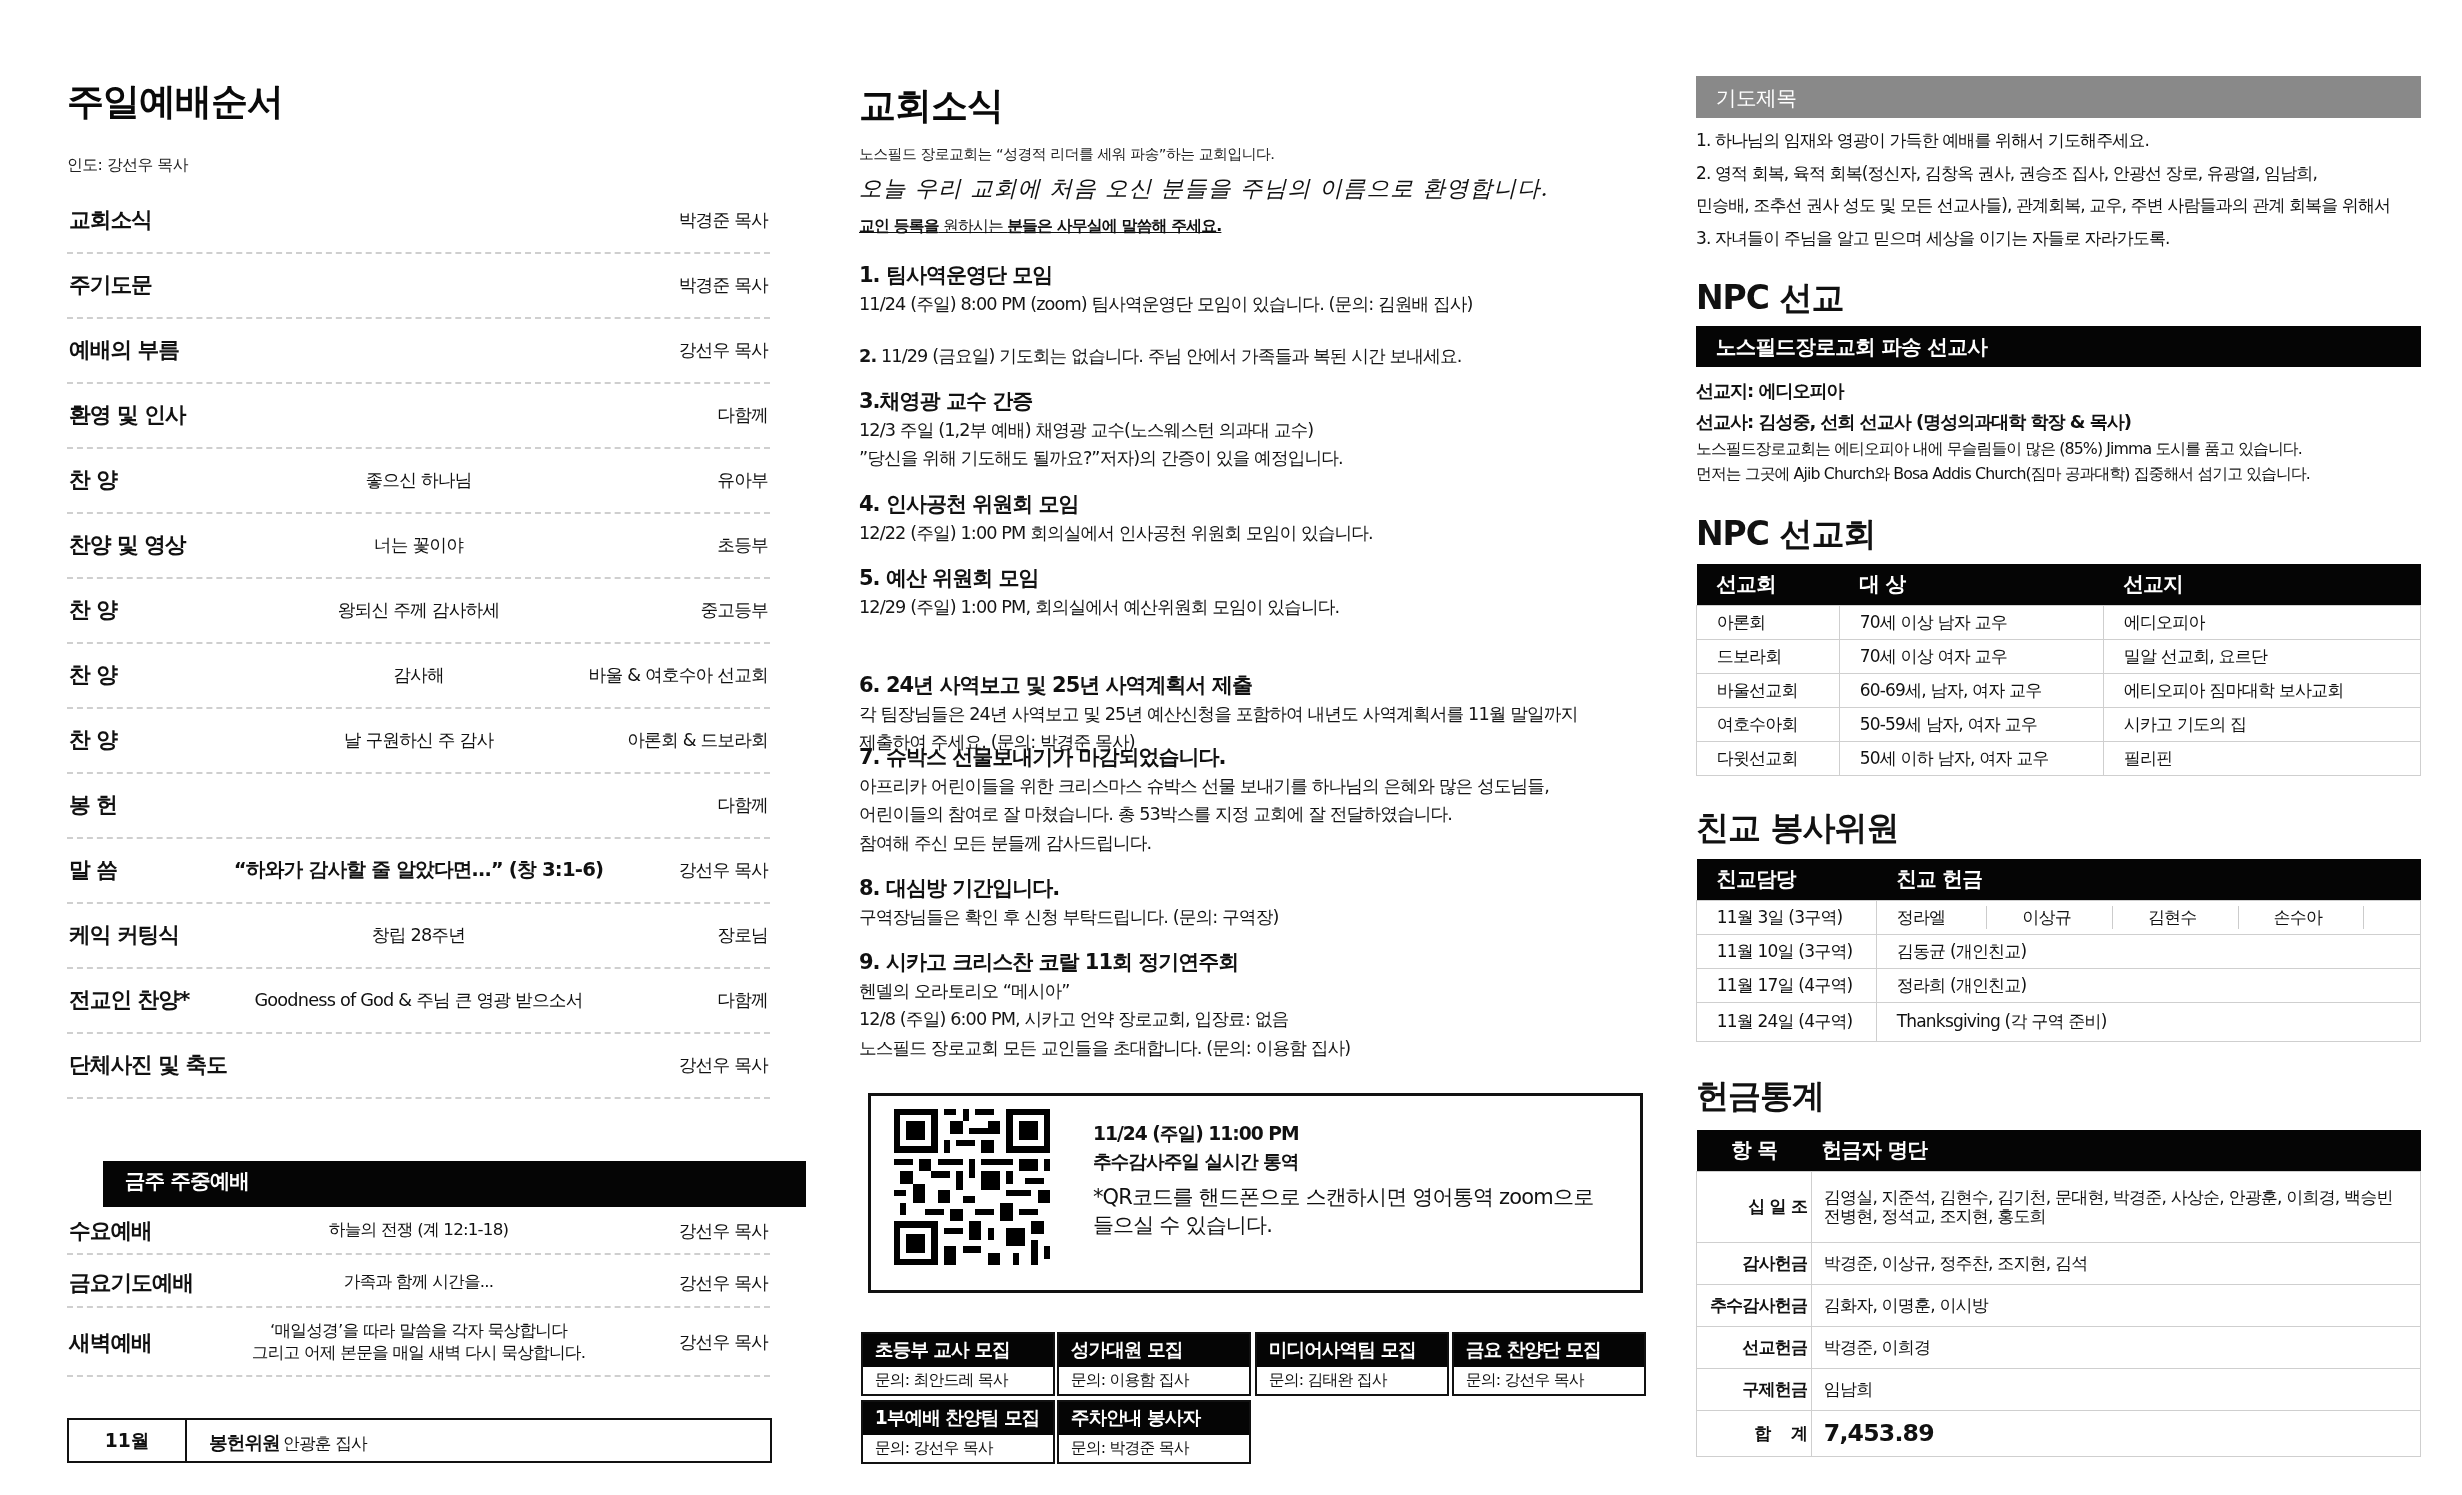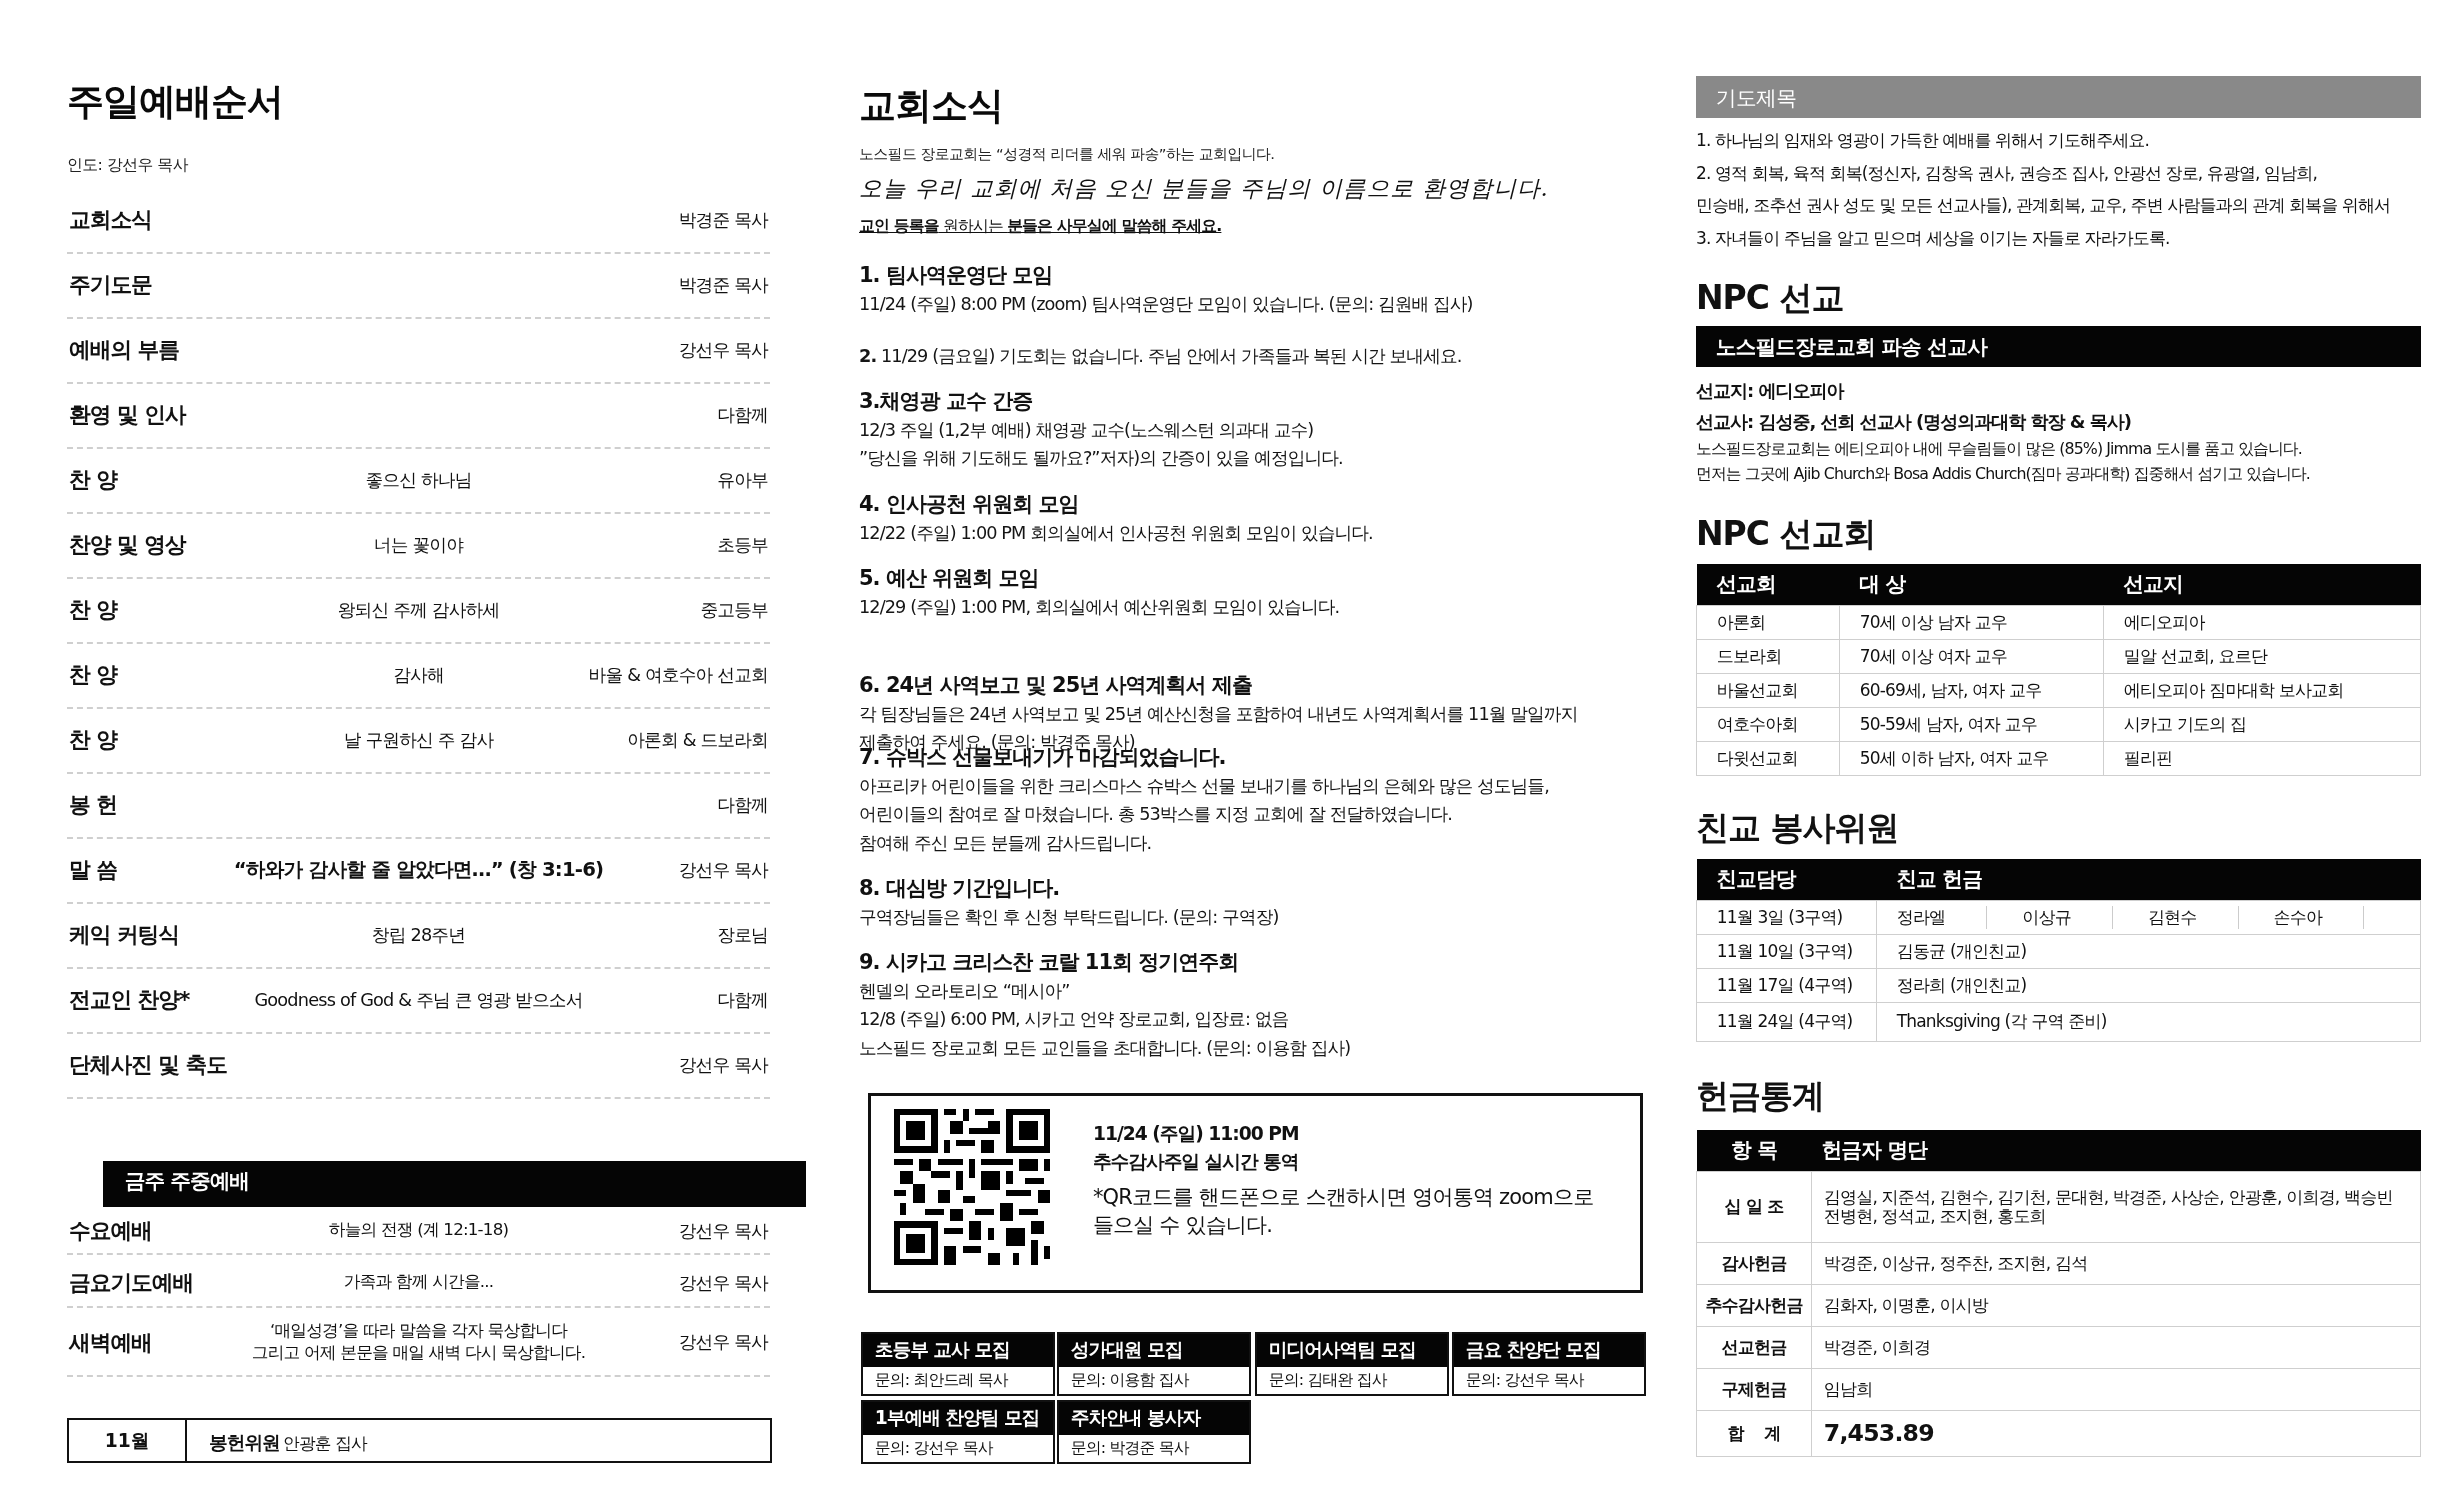--- a/index.html
+++ b/index.html
@@ -49,21 +49,21 @@
   .prayer { position: absolute; left: 0; top: 124px; width: 729px; font-size: 17px; line-height: 32.5px; letter-spacing: -0.9px; white-space: nowrap; }
   .rt-title { position: absolute; left: 0; font-size: 33px; font-weight: bold; letter-spacing: -1px; }
   .black-bar { position: absolute; left: 0; width: 725px; height: 41px; background: #050505; color: #fff; font-size: 20.7px; font-weight: bold; padding: 6.9px 19.7px; letter-spacing: -0.8px; }
   .mission-info { position: absolute; left: 0; top: 376px; width: 729px; }
   .mission-info .bb { font-size: 18px; font-weight: bold; letter-spacing: -1px; line-height: 30.5px; }
   .mission-info .sm { font-size: 15.8px; letter-spacing: -0.9px; line-height: 24.6px; white-space: nowrap; }
   table { border-collapse: collapse; position: absolute; left: 0; width: 725px; table-layout: fixed; }
   th { background: #050505; color: #fff; text-align: left; font-size: 20.7px; font-weight: bold; padding: 0 19.7px; height: 41px; letter-spacing: -0.8px; }
   td { font-size: 17px; letter-spacing: -0.8px; border: 1.5px solid #cfcfcf; padding: 0 19.7px; height: 34px; white-space: nowrap; }
   .donor-names span { display: inline-block; padding-right: 41px; margin-right: 35px; border-right: 1.5px solid #ccc; }
-  .offer td.k { text-align: center; font-weight: bold; padding: 0 3.9px; font-size: 17px; }
+  .offer td.k { text-align: right; font-weight: bold; padding: 0 3.9px; font-size: 17px; }
   .offer td.v { white-space: normal; line-height: 19px; padding: 5.9px 11.8px; }
   .offer td.total { font-size: 23.6px; font-weight: bold; }
 </style>
 </head>
 <body>
 
 <div id="left">
   <div class="abs h1" style="left:0;top:77px;">주일예배순서</div>
   <div class="abs small" style="left:0;top:155px;">인도: 강선우 목사</div>
 

